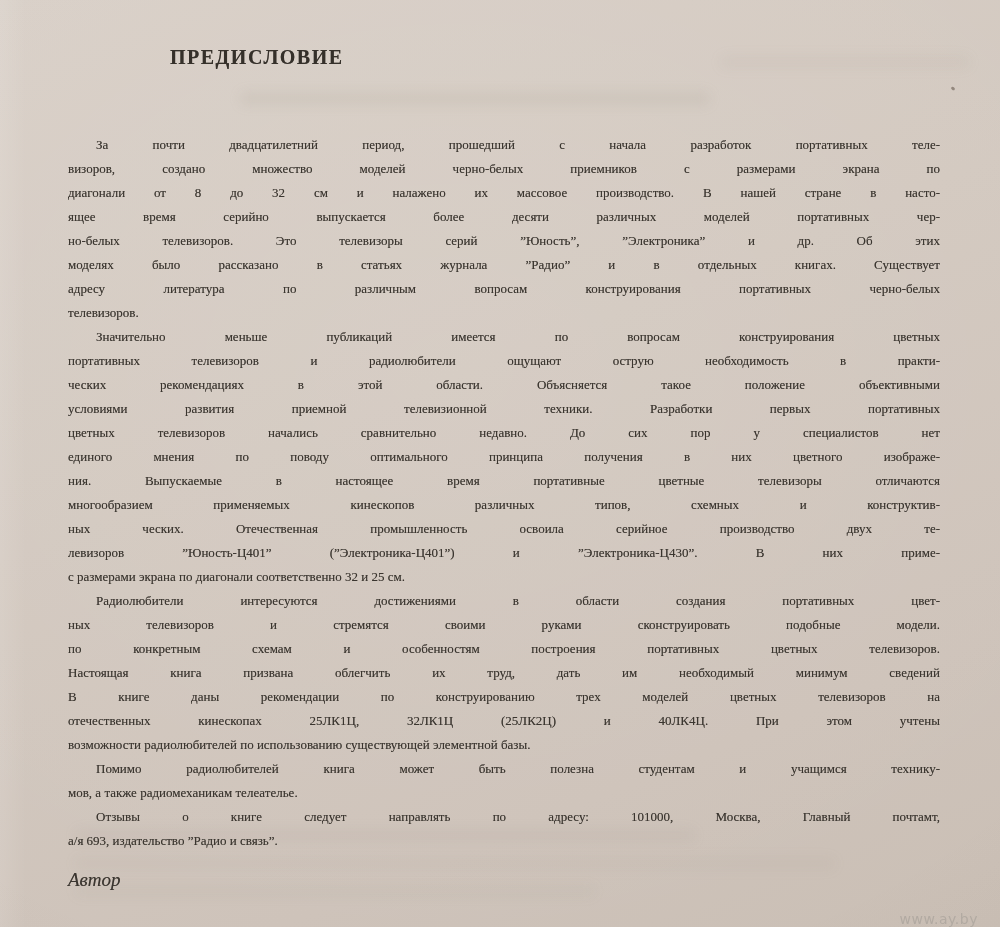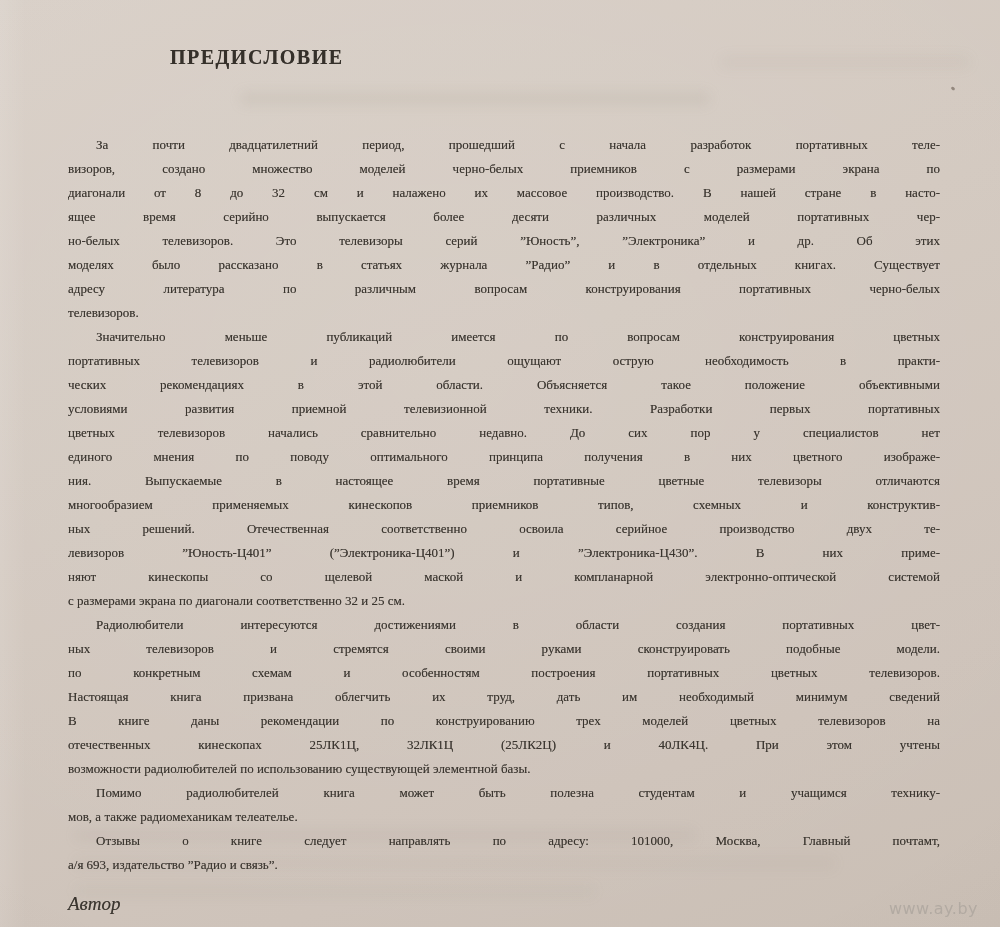--- a/index.html
+++ b/index.html
@@ -86,23 +86,23 @@
     margin-top: 16px;
     font-size: 19px;
     font-style: italic;
     text-align: left;
     color: #3a352f;
     text-shadow: 0 0 0.6px rgba(58,53,47,0.5);
   }
   .watermark {
     position: absolute;
     right: 22px;
-    bottom: 9px;
+    bottom: 0;
     font-family: "DejaVu Sans", "Liberation Sans", sans-serif;
-    font-size: 16px;
+    font-size: 14px;
     color: #b2aaa2;
     letter-spacing: 0.5px;
   }
 </style>
 </head>
 <body>
 
 <div class="scan-page">
   <div class="edge-light"></div>
 
@@ -128,24 +128,23 @@
           <div class="line last">телевизоров.</div>
         </div>
         <div class="para">
           <div class="line first">Значительно меньше публикаций имеется по вопросам конструирования цветных</div>
           <div class="line">портативных телевизоров и радиолюбители ощущают острую необходимость в практи-</div>
           <div class="line">ческих рекомендациях в этой области. Объясняется такое положение объективными</div>
           <div class="line">условиями развития приемной телевизионной техники. Разработки первых портативных</div>
           <div class="line">цветных телевизоров начались сравнительно недавно. До сих пор у специалистов нет</div>
           <div class="line">единого мнения по поводу оптимального принципа получения в них цветного изображе-</div>
           <div class="line">ния. Выпускаемые в настоящее время портативные цветные телевизоры отличаются</div>
-          <div class="line">многообразием применяемых кинескопов приемников типов, схемных и конструктив-</div>
-          <div class="line">ных решений. Отечественная соответственно освоила серийное производство двух те-</div>
+          <div class="line">многообразием применяемых кинескопов различных типов, схемных и конструктив-</div>
+          <div class="line">ных ческих. Отечественная промышленность освоила серийное производство двух те-</div>
           <div class="line">левизоров ”Юность-Ц401” (”Электроника-Ц401”) и ”Электроника-Ц430”. В них приме-</div>
-          <div class="line">няют кинескопы со щелевой маской и компланарной электронно-оптической системой</div>
           <div class="line last">с размерами экрана по диагонали соответственно 32 и 25 см.</div>
         </div>
         <div class="para">
           <div class="line first">Радиолюбители интересуются достижениями в области создания портативных цвет-</div>
           <div class="line">ных телевизоров и стремятся своими руками сконструировать подобные модели.</div>
           <div class="line">по конкретным схемам и особенностям построения портативных цветных телевизоров.</div>
           <div class="line">Настоящая книга призвана облегчить их труд, дать им необходимый минимум сведений</div>
           <div class="line">В книге даны рекомендации по конструированию трех моделей цветных телевизоров на</div>
           <div class="line">отечественных кинескопах 25ЛК1Ц, 32ЛК1Ц (25ЛК2Ц) и 40ЛК4Ц. При этом учтены</div>
           <div class="line last">возможности радиолюбителей по использованию существующей элементной базы.</div>

